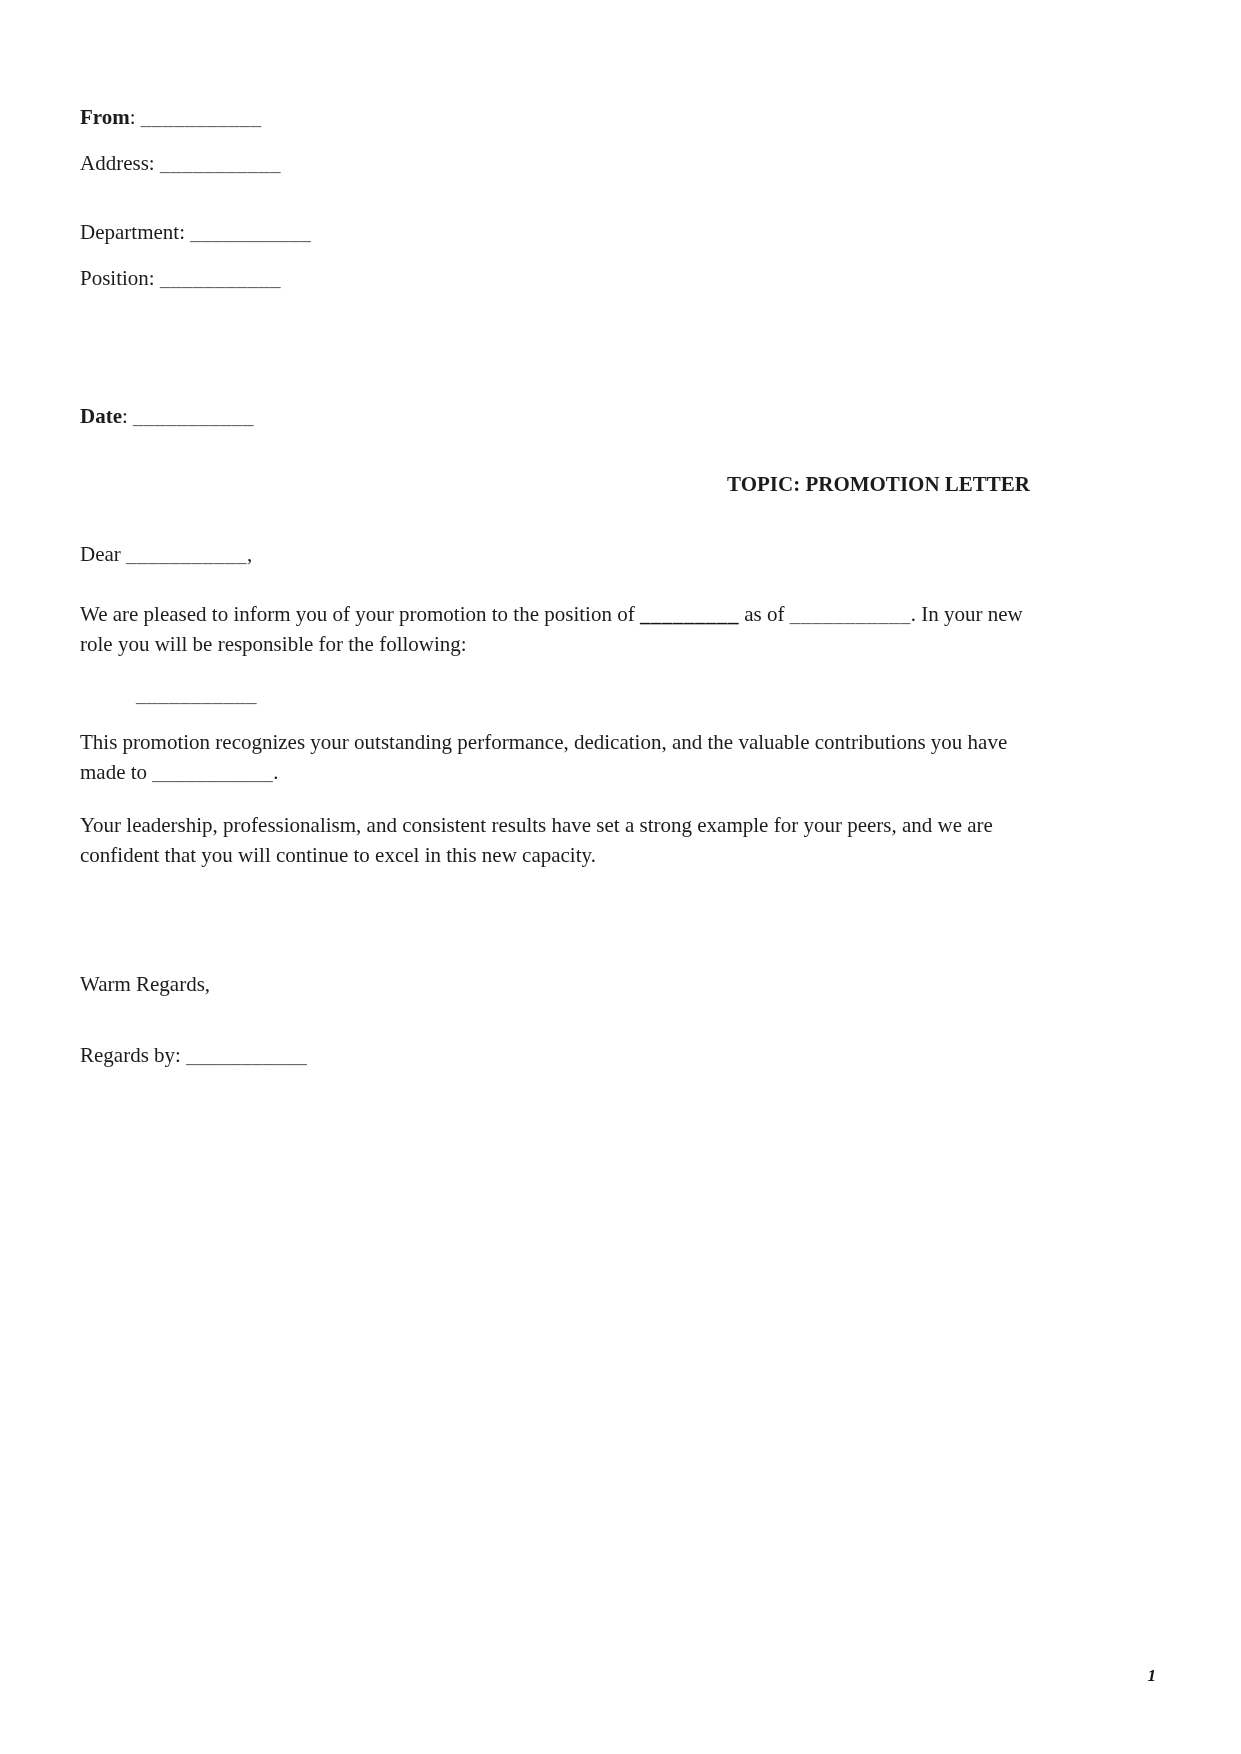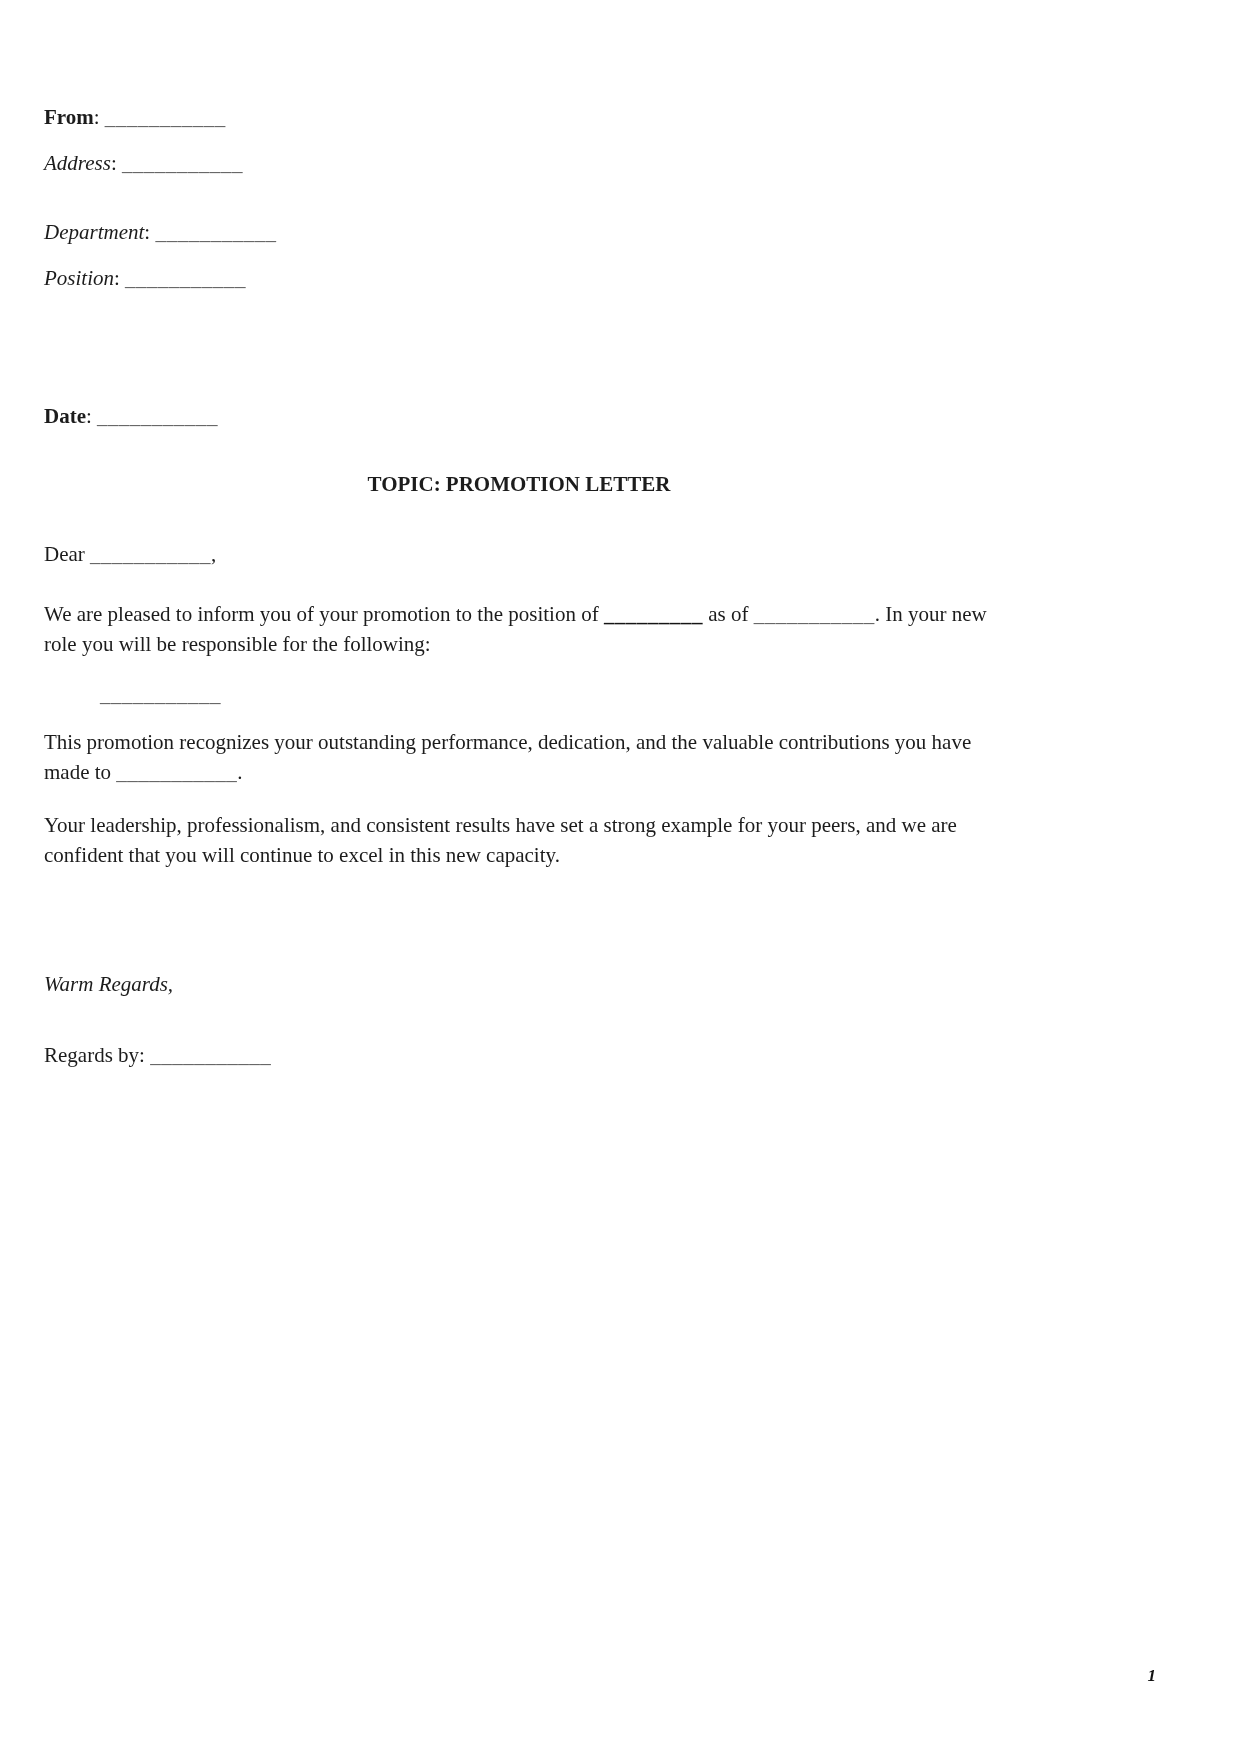--- a/index.html
+++ b/index.html
@@ -7,43 +7,43 @@
     width: 1241px; height: 1754px;
     background: #ffffff;
     font-family: "Liberation Serif", "DejaVu Serif", serif;
     font-size: 21px;
     color: #1c1c1c;
     position: relative;
     overflow: hidden;
   }
   .content {
     width: 950px;
-    margin-left: 44px;
+    margin-left: 80px;
     padding-top: 94px;
   }
   .line { line-height: 46px; }
   .para { line-height: 30px; margin: 0; }
   .bold  { font-weight: bold; }
-  .ital  { font-style: italic; }
+  .ital  { }
   .blank {
     color: #5f5f5f;
     letter-spacing: 0.5px;
     white-space: nowrap;
   }
   .blank-bold {
     color: #151515;
     font-weight: bold;
     letter-spacing: 0.5px;
     white-space: nowrap;
   }
   .block-to      { margin-top: 23px; }
   .date-line     { margin-top: 92px; }
   .title {
     margin-top: 22px;
-    text-align: center;
+    text-align: right;
     font-weight: bold;
     line-height: 46px;
   }
   .salutation    { margin-top: 24px; }
   .p1            { margin-top: 22px; }
   .resp-blank    { margin-top: 12px; padding-left: 56px; }
   .p2            { margin-top: 10px; }
   .p3            { margin-top: 23px; }
   .p4            { margin-top: 22px; }
   .regards       { margin-top: 91px; }

